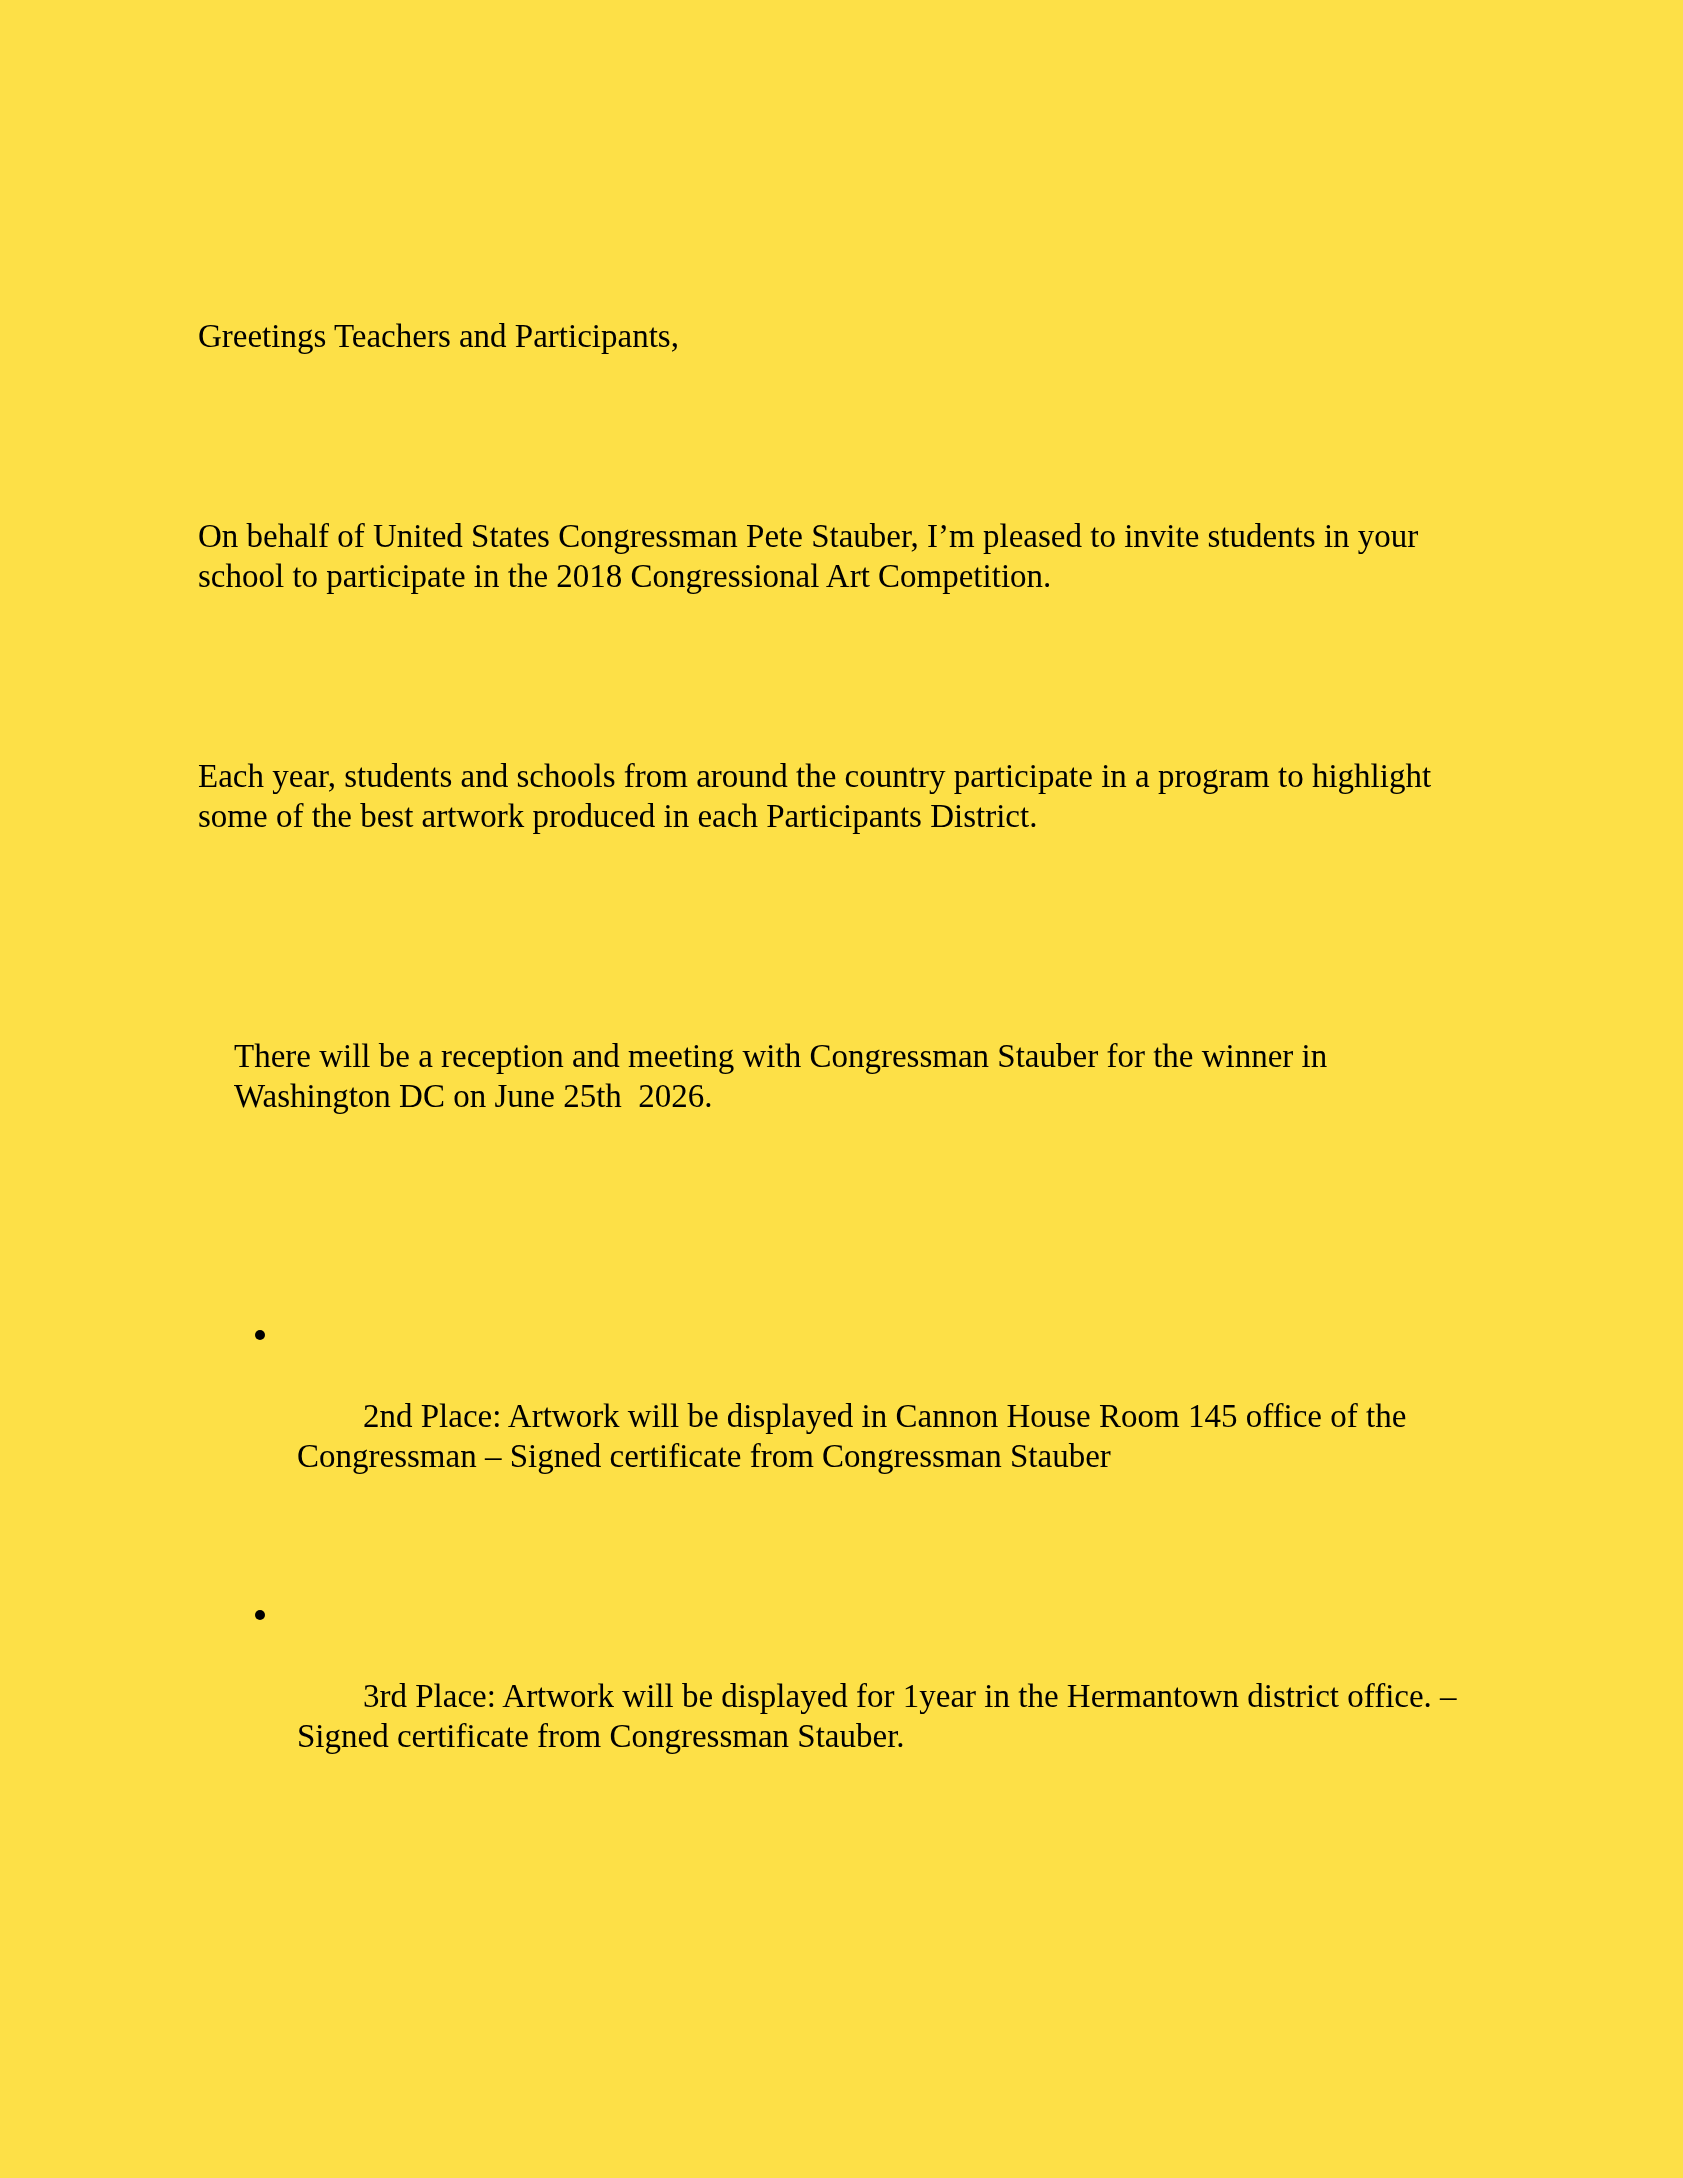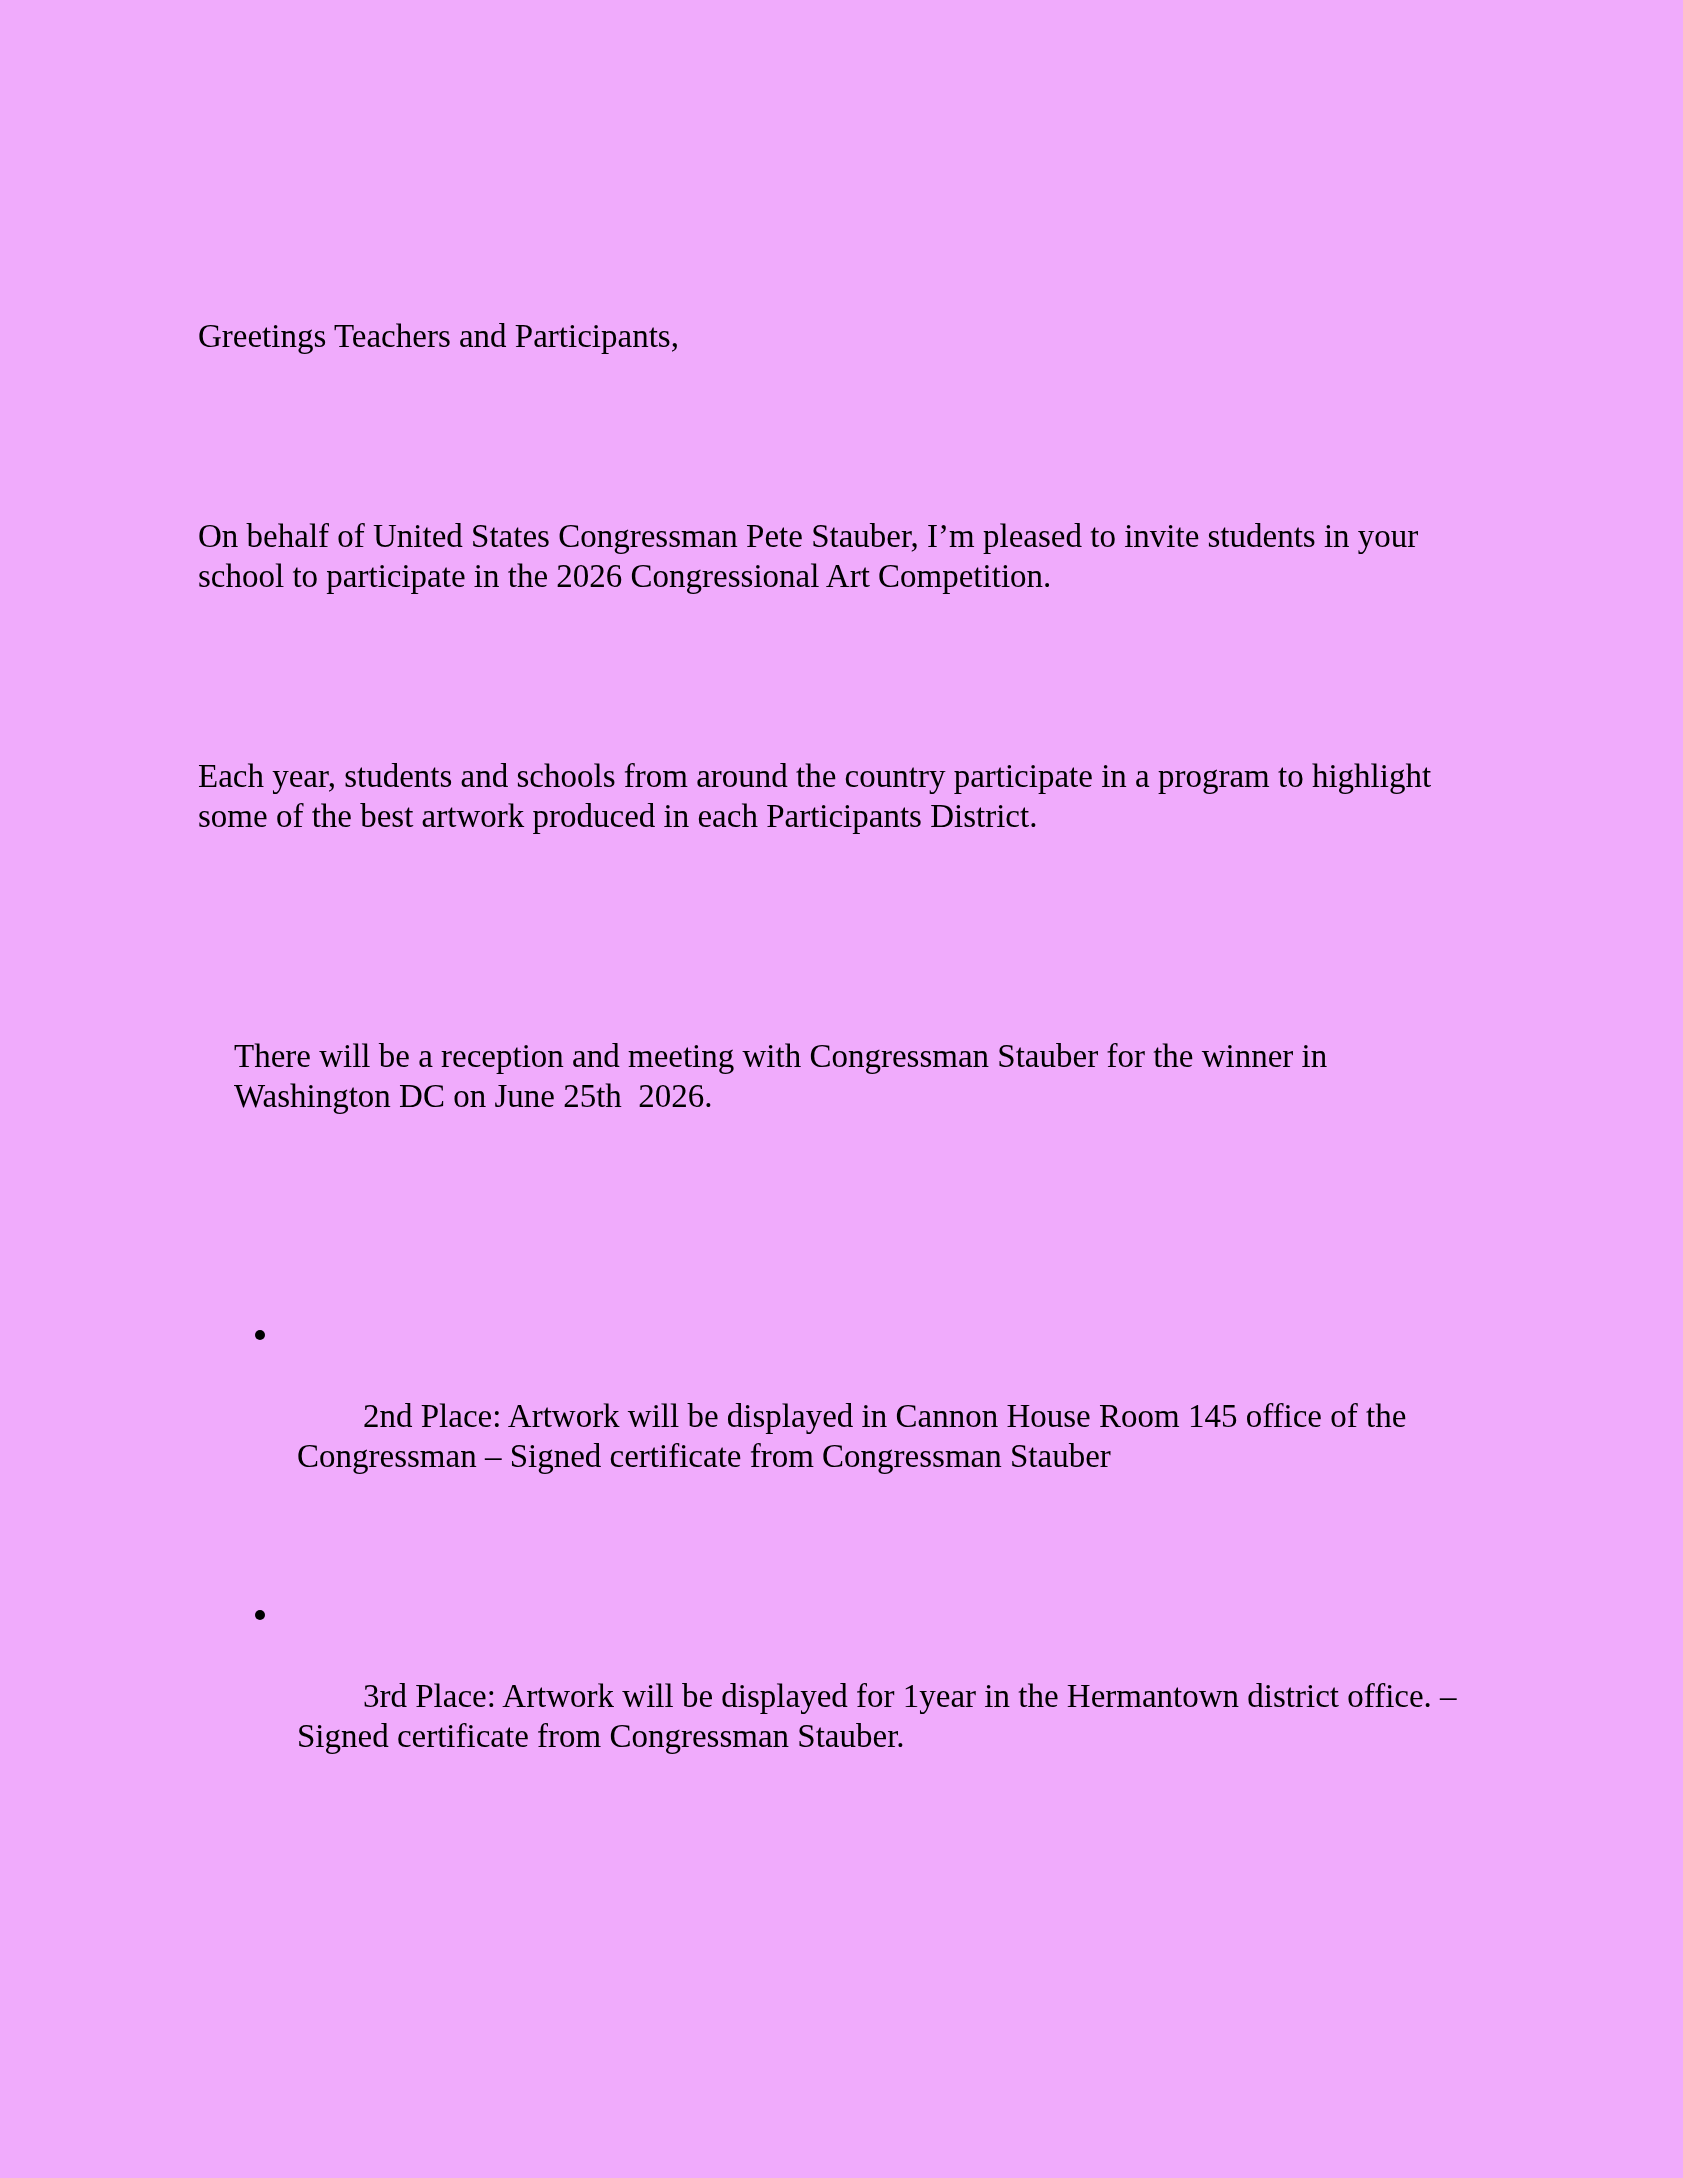--- a/index.html
+++ b/index.html
@@ -4,21 +4,21 @@
 <style>
   html, body {
     margin: 0;
     padding: 0;
     background: #ffffff;
   }
   .page {
     position: relative;
     width: 1683px;
     height: 2178px;
-    background: #f0abfc;
+    background: #fde047;
     overflow: hidden;
   }
   .content {
     position: absolute;
     left: 198px;
     top: 196px;
     width: 1291px;
     font-family: "Liberation Serif", "DejaVu Serif", serif;
     font-size: 33px;
     line-height: 40px;
@@ -52,21 +52,21 @@
   }
 </style>
 </head>
 <body>
 
 <div class="page">
   <div class="content">
 
     <p>Greetings Teachers and Participants,</p>
 
-    <p>On behalf of United States Congressman Pete Stauber, I’m pleased to invite students in your school to participate in the 2026 Congressional Art Competition.</p>
+    <p>On behalf of United States Congressman Pete Stauber, I’m pleased to invite students in your school to participate in the 2018 Congressional Art Competition.</p>
 
     <p>Each year, students and schools from around the country participate in a program to highlight some of the best artwork produced in each Participants District.</p>
 
 
     <p class="no-gap">There will be a reception and meeting with Congressman Stauber for the winner in Washington DC on June 25th  2026.</p>
 
     <ul class="prize-list">
       <li>
         <span class="bullet-dot"></span>
         <span>2nd Place: Artwork will be displayed in Cannon House Room 145 office of the Congressman – Signed certificate from Congressman Stauber</span>

